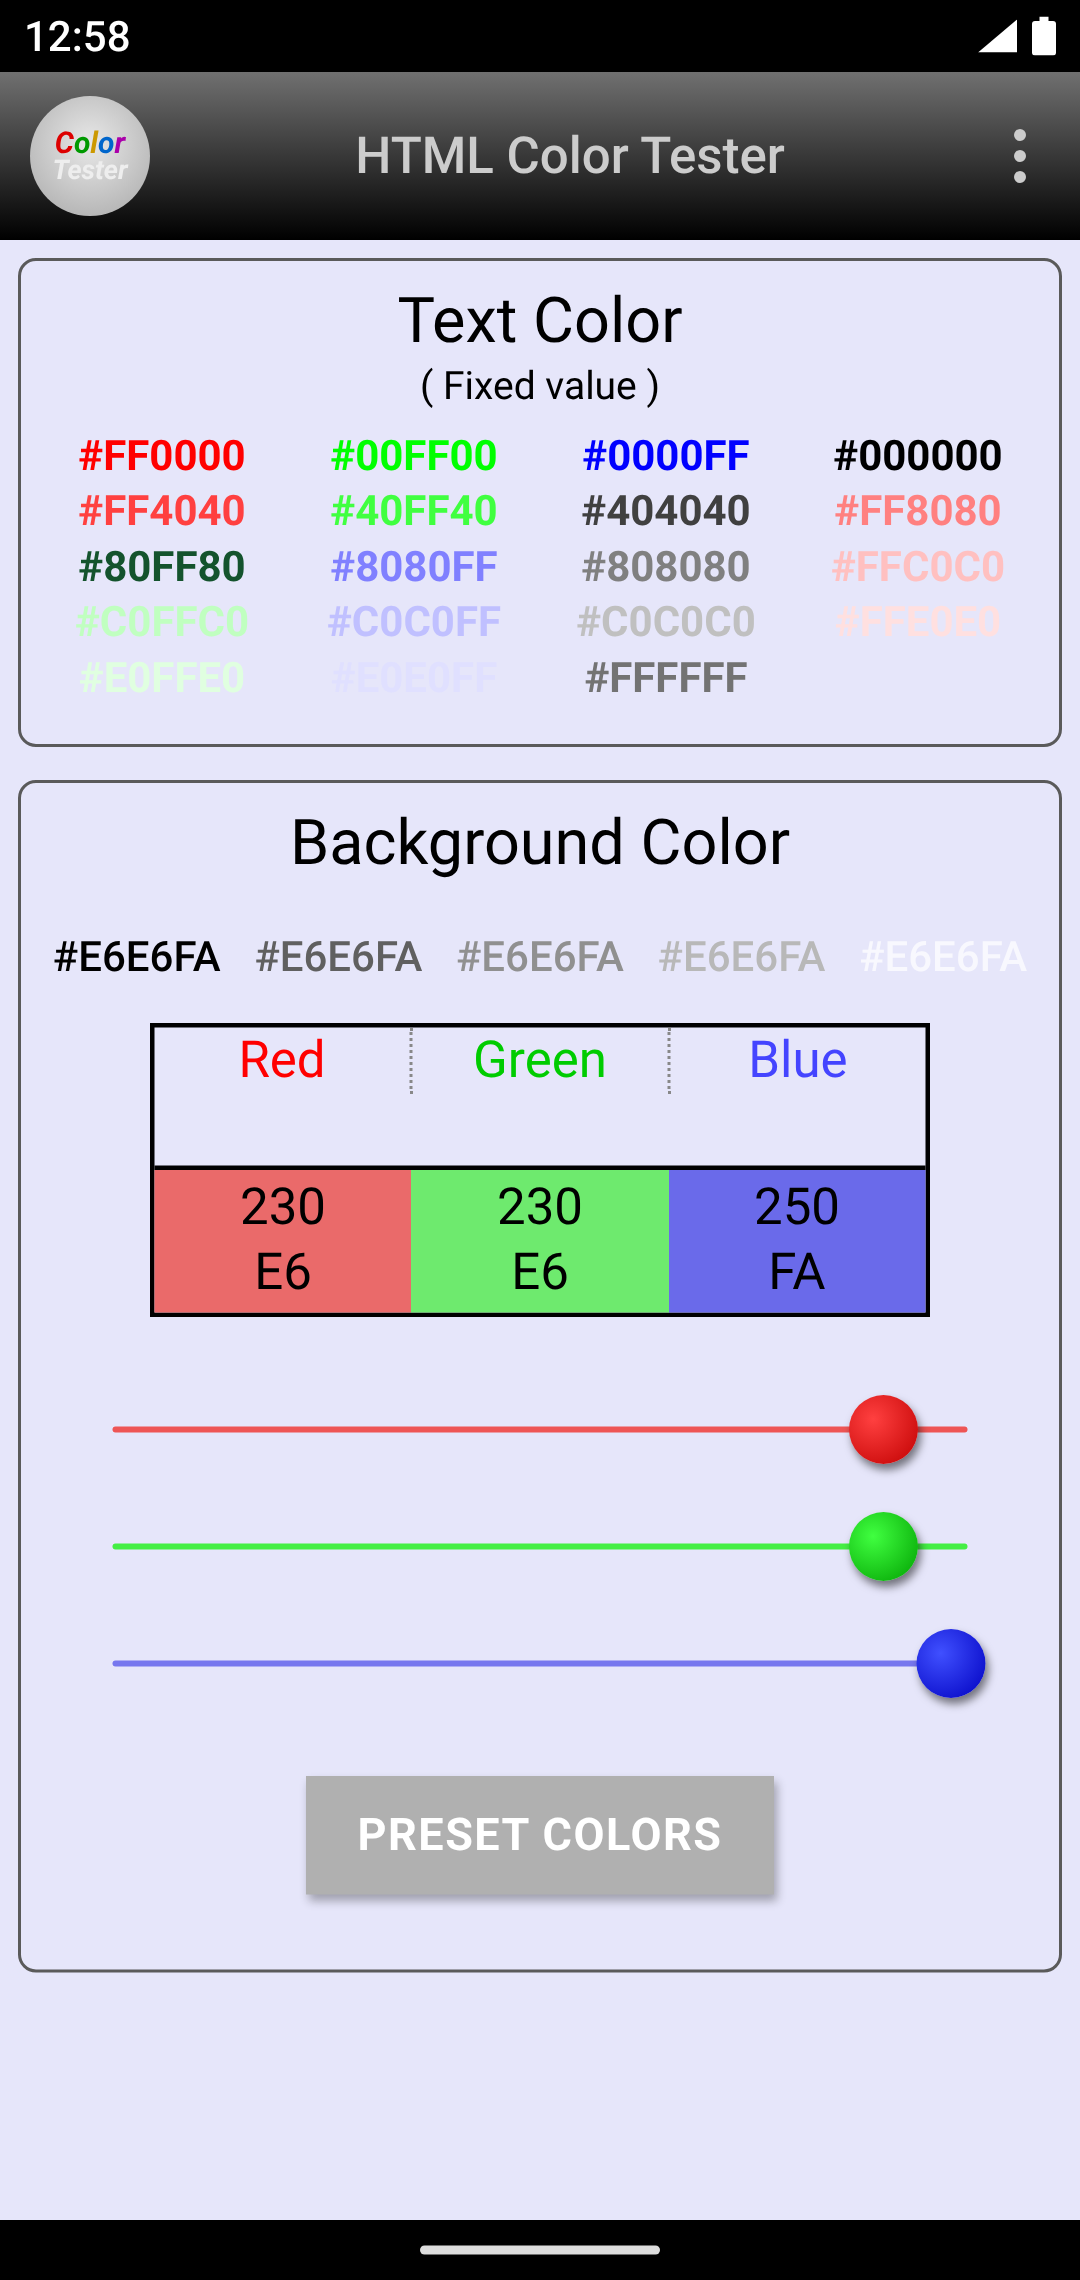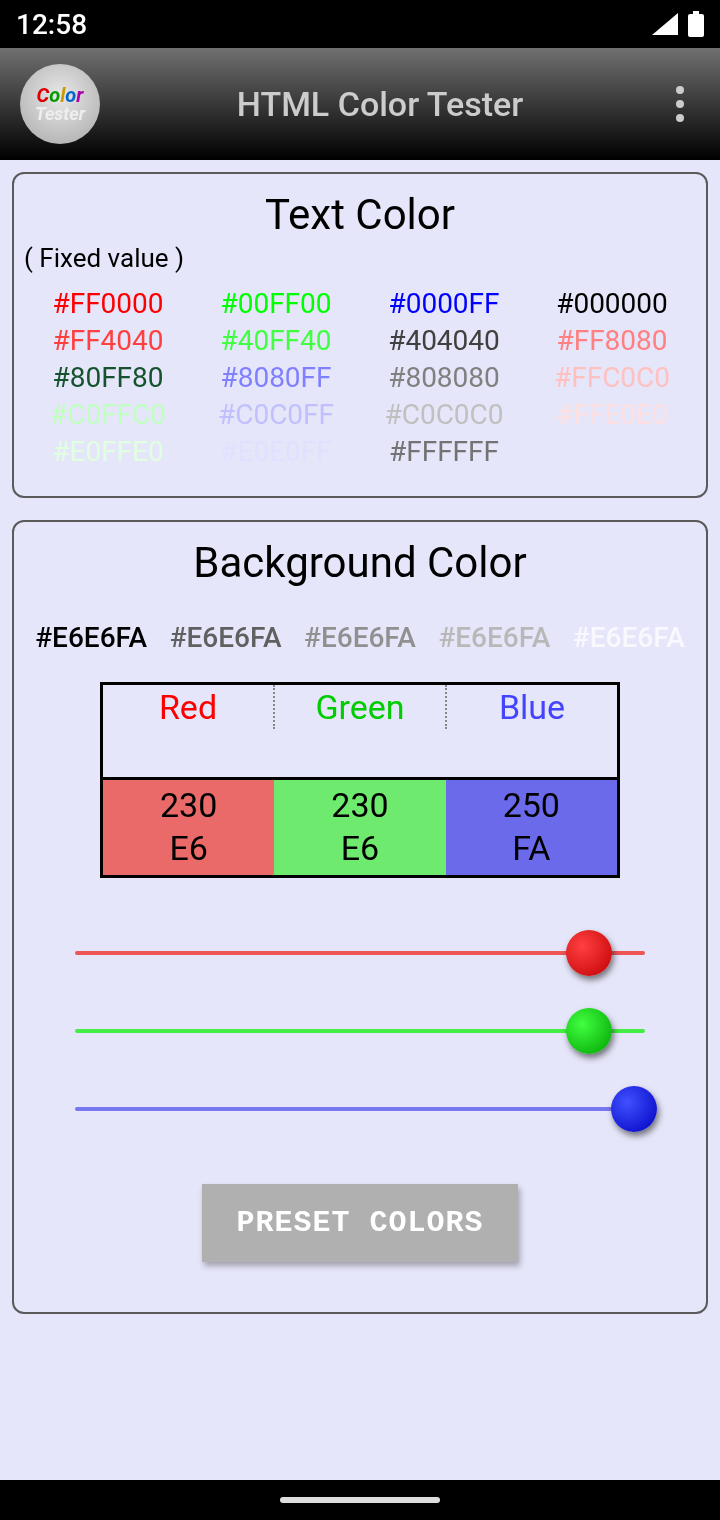--- a/index.html
+++ b/index.html
@@ -21,23 +21,23 @@
     .applogo .l1 span:nth-child(5){color:#a0a}
     .applogo .l2 { color:#eee; font-size:18px; }
     .apptitle { flex:1; text-align:center; font-size:34px; color:#ccc; font-weight:500; }
     .overflow { width:40px; display:flex; flex-direction:column; align-items:center; gap:6px; }
     .overflow span { width:8px; height:8px; border-radius:50%; background:#ccc; display:block; }
 
     
     .content { padding:12px; }
     .panel { border:2px solid #5a5a5a; border-radius:12px; padding:16px 10px 28px; margin-bottom:22px; background:#E6E6FA; }
     .panel h2 { text-align:center; font-size:42px; font-weight:400; color:#000; }
-    .panel .sub { text-align:left; font-size:26px; color:#000; margin-top:4px; }
+    .panel .sub { text-align:center; font-size:26px; color:#000; margin-top:4px; }
 
-    .swgrid { display:grid; grid-template-columns:repeat(4,1fr); margin-top:14px; text-align:center; font-size:28px; font-weight:400; row-gap:4px; }
+    .swgrid { display:grid; grid-template-columns:repeat(4,1fr); margin-top:14px; text-align:center; font-size:28px; font-weight:700; row-gap:4px; }
     .swgrid span { display:block; }
 
     .bg-hex-row { display:flex; justify-content:space-around; margin:34px 0 28px; font-size:28px; font-weight:500; }
 
     .rgb-table { width:520px; margin:0 auto; border:3px solid #000; }
     .rgb-head { display:flex; }
     .rgb-head div { flex:1; text-align:center; font-size:34px; font-weight:400; padding:2px 0; }
     .rgb-head div:nth-child(1){ color:#f00; border-right:2px dotted #888; }
     .rgb-head div:nth-child(2){ color:#0c0; border-right:2px dotted #888; }
     .rgb-head div:nth-child(3){ color:#44f; }
@@ -48,21 +48,21 @@
     .rgb-vals .cell.blue  { background:#6A6AEA; }
 
     .sliders { width:570px; margin:50px auto 0; }
     .slider { position:relative; height:50px; margin-bottom:28px; }
     .track { position:absolute; left:0; right:0; top:50%; height:4px; transform:translateY(-50%); border-radius:2px; }
     .thumb { position:absolute; top:50%; width:46px; height:46px; border-radius:50%; transform:translate(-50%,-50%); box-shadow:2px 4px 6px rgba(0,0,0,.5); }
     .slider.red   .track{ background:#e55; } .slider.red   .thumb{ background:radial-gradient(circle at 35% 35%,#ff4040,#c00000); }
     .slider.green .track{ background:#4e4; } .slider.green .thumb{ background:radial-gradient(circle at 35% 35%,#40ff40,#00a000); }
     .slider.blue  .track{ background:#77e; } .slider.blue  .thumb{ background:radial-gradient(circle at 35% 35%,#4050ff,#0000c0); }
 
-    .preset-btn { display:block; margin:50px auto 0; background:#b0b0b0; color:#fff; font-size:30px; font-weight:bold; letter-spacing:1px; border:none; padding:22px 34px; box-shadow:2px 4px 6px rgba(0,0,0,.3);font-family:Liberation Mono, monospace; }
+    .preset-btn { display:block; margin:50px auto 0; background:#b0b0b0; color:#fff; font-size:30px; font-weight:bold; letter-spacing:1px; border:none; padding:22px 34px; box-shadow:2px 4px 6px rgba(0,0,0,.3); }
 
     
     .navbar { position:absolute; bottom:0; left:0; right:0; height:40px; background:#000; display:flex; align-items:center; justify-content:center; }
     .navbar .pill { width:160px; height:6px; border-radius:3px; background:#ddd; }
   </style>
 </head>
 <body>
 
 <div class="statusbar">
   <span>12:58</span>

